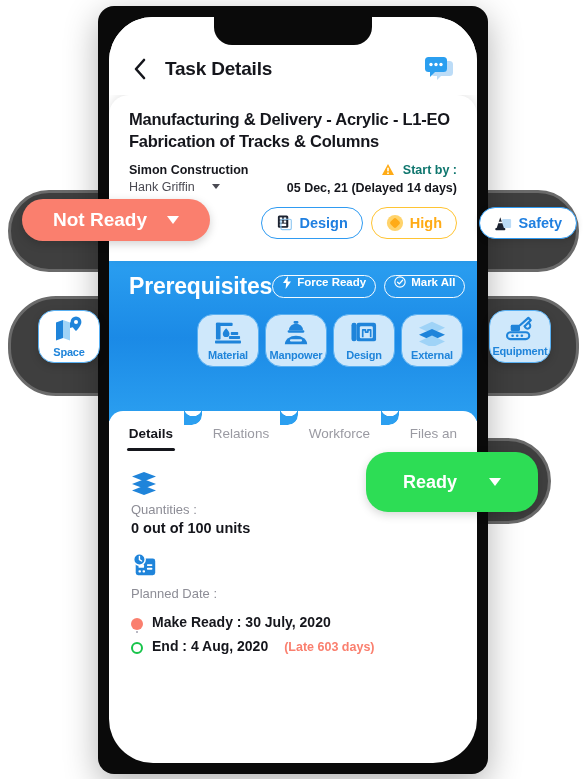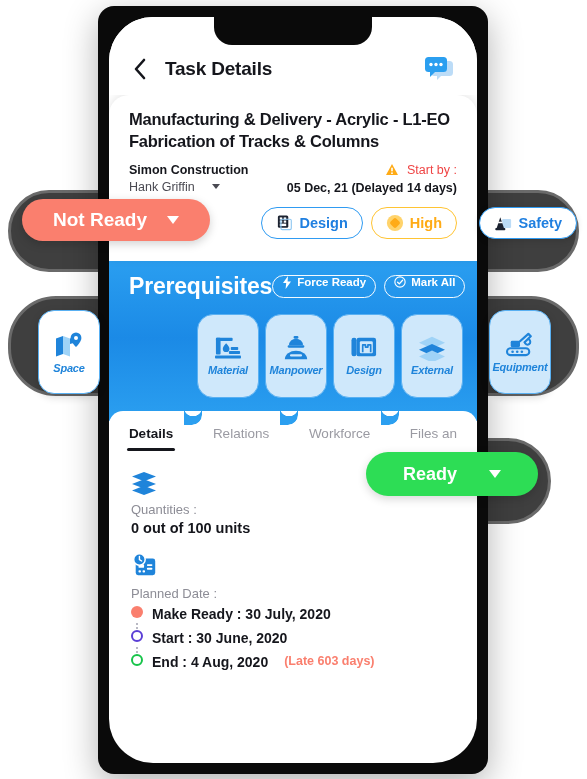--- a/index.html
+++ b/index.html
@@ -98,21 +98,21 @@
   .caret-sm {
     width: 0; height: 0;
     border-left: 4px solid transparent; border-right: 4px solid transparent;
     border-top: 5px solid #4a4a52;
   }
   .meta-right {
     margin-left: auto; text-align: right;
     display: flex; flex-direction: column; align-items: flex-end;
   }
   .startby {
-    font-size: 12.5px; font-weight: normal; color: #ef4444;
+    font-size: 12.5px; font-weight: bold; color: #0f766e;
     display: flex; align-items: center; gap: 8px;
   }
   .delay-date {
     font-size: 12.5px; font-weight: bold; color: #15161c; margin-top: 4px;
     white-space: nowrap;
   }
 
   
   .chip-row {
     position: relative;
@@ -178,27 +178,27 @@
     color: #fff; font-size: 11.5px; font-weight: bold;
     border-radius: 14px; height: 23px; padding: 0 9px;
     cursor: pointer; white-space: nowrap;
   }
 
   .prereq-cards {
     display: flex; gap: 6px;
     margin-top: 14px;
   }
   .pcard {
-    width: 62px; height: 84px;
+    width: 62px; height: 53px;
     background: #cfe8fb;
     border: 1.6px solid #59b0f2;
     border-radius: 16px;
     display: flex; flex-direction: column;
     align-items: center; justify-content: center; gap: 3px;
-    cursor: pointer; flex: 0 0 auto; font-style: italic;
+    cursor: pointer; flex: 0 0 auto;
   }
   .pcard .plabel {
     font-size: 11px; font-weight: bold; color: #1f84da; letter-spacing: -.2px;
   }
 
   
   .pcard-float {
     position: absolute; z-index: 20;
     box-shadow: 0 3px 9px rgba(0,0,0,.16);
   }
@@ -207,21 +207,20 @@
 
   
   .tabs {
     position: relative;
     display: flex;
     background: #fff;
     height: 46px;
     z-index: 9;
     margin-top: -10px;
     border-radius: 14px 14px 0 0;
-    justify-content: flex-end;
   }
   .tab {
     flex: 1 0 auto;
     display: flex; align-items: center; justify-content: center;
     font-size: 13.5px; color: #9a9aa2;
     cursor: pointer; position: relative; white-space: nowrap;
     padding: 0 8px;
   }
   .tab.active { color: #15161c; font-weight: bold; }
   .tab.active:after {
@@ -241,21 +240,21 @@
   .details {
     background: #fff; padding: 14px 22px 0 22px; position: relative;
   }
   .d-icon { margin-bottom: 7px; display: block; }
   .d-label { font-size: 13px; color: #8d8d96; margin-bottom: 3px; }
   .d-value { font-size: 14.5px; font-weight: bold; color: #15161c; }
   .d-block { margin-bottom: 17px; }
 
   .date-list { margin-top: 5px; position: relative; }
   .date-item {
-    display: flex; align-items: flex-start; gap: 9px;
+    display: flex; align-items: flex-end; gap: 9px;
     font-size: 14px; font-weight: bold; color: #15161c;
     height: 24px; position: relative;
   }
   .dot {
     width: 12px; height: 12px; border-radius: 50%;
     flex: 0 0 auto; position: relative; z-index: 2;
   }
   .dot.filled { background: #fa7f6e; }
   .dot.ring-purple { background: #fff; border: 2px solid #5b3fd6; }
   .dot.ring-green  { background: #fff; border: 2px solid #17c44a; }
@@ -263,21 +262,21 @@
     position: absolute; left: 5px; top: 17px; width: 2px; height: 10px;
     background: repeating-linear-gradient(180deg,#b9b9c4 0 2px,transparent 2px 4px);
     z-index: 1;
   }
   .late { color: #fa7f6e; font-size: 12.5px; font-weight: bold; margin-left: 7px; }
 
   
   .ready-pill {
     position: absolute;
     left: 366px; top: 452px;
-    width: 172px; height: 44px;
+    width: 172px; height: 60px;
     background: #2ddd55;
     border-radius: 22px;
     display: flex; align-items: center; justify-content: center; gap: 32px;
     color: #fff; font-size: 18px; font-weight: bold;
     box-shadow: 0 3px 10px rgba(0,0,0,.16);
     cursor: pointer; z-index: 22;
   }
 </style>
 </head>
 <body>
@@ -471,25 +470,20 @@
           </svg>
           <div class="d-label">Planned Date :</div>
 
           <div class="date-list">
             <div class="date-item">
               <span class="dot filled"></span>
               <span class="connector"></span>
               <span>Make Ready : 30 July, 2020</span>
             </div>
             <div class="date-item">
-              <span class="dot ring-purple"></span>
-              <span class="connector"></span>
-              <span>Start : 30 June, 2020</span>
-            </div>
-            <div class="date-item">
               <span class="dot ring-green"></span>
               <span>End : 4 Aug, 2020</span>
               <span class="late">(Late 603 days)</span>
             </div>
           </div>
         </div>
       </div>
 
     </div>
   </div>

